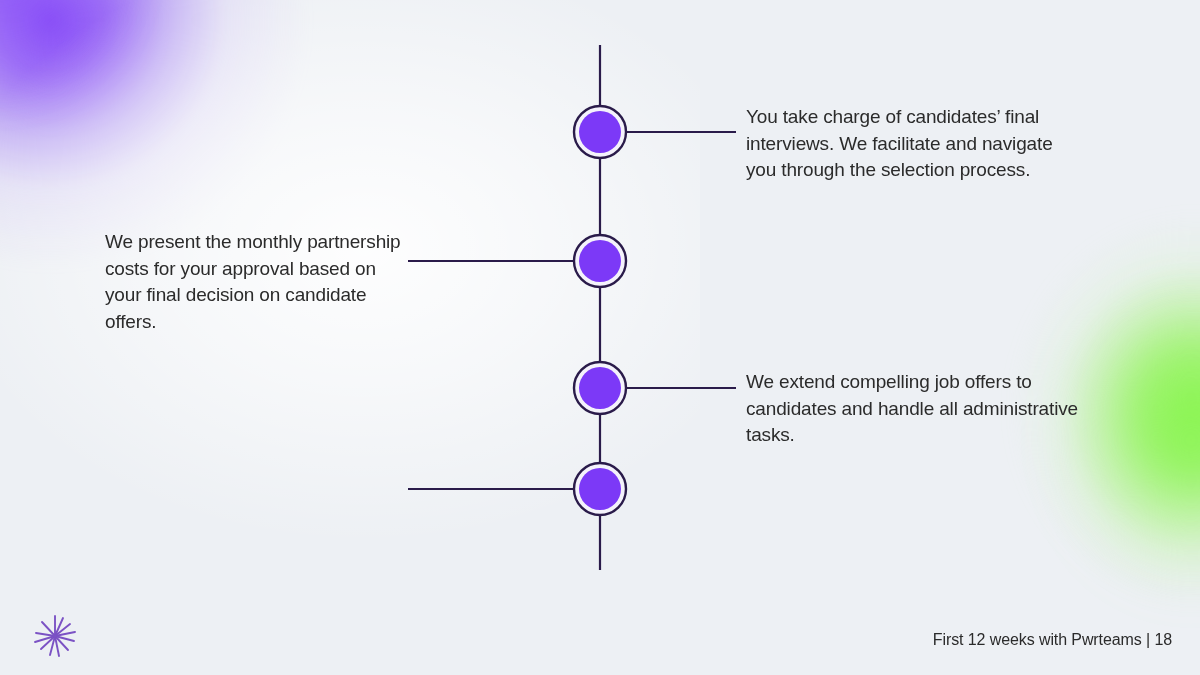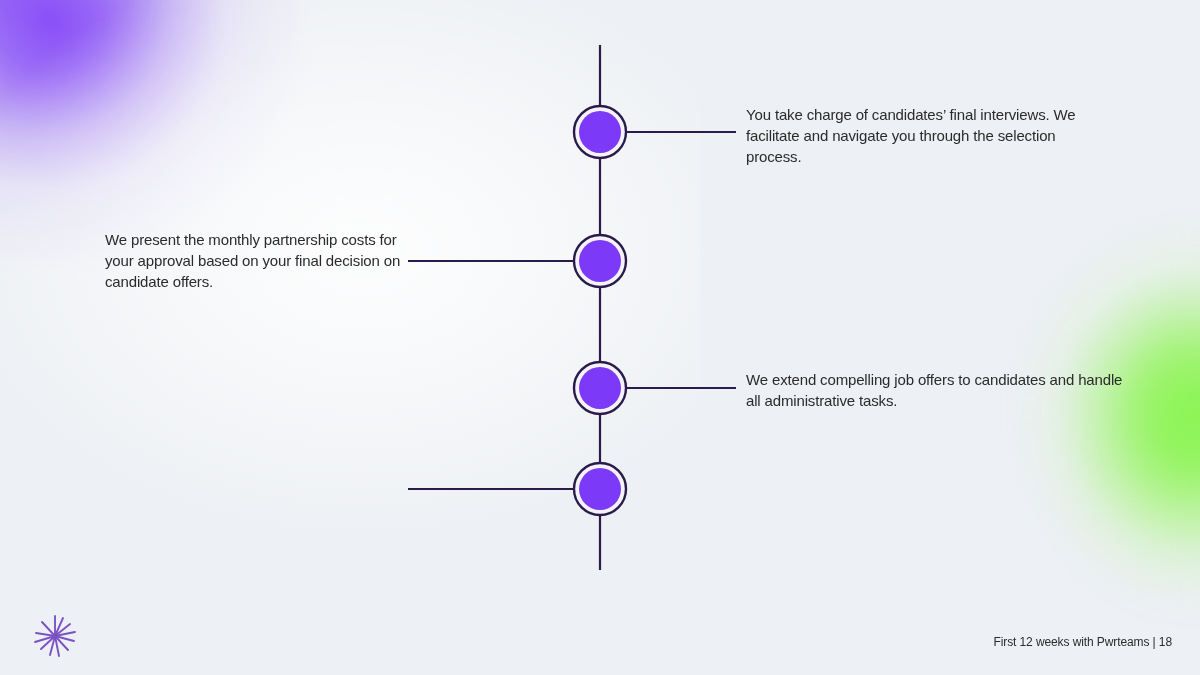--- a/index.html
+++ b/index.html
@@ -95,41 +95,41 @@
     position: absolute;
     left: 0; top: 0;
     width: 1200px;
     height: 675px;
   }
 
   
   .callout {
     position: absolute;
     color: #2b2b2b;
-    font-size: 15px;
+    font-size: 19px;
     line-height: 1.40;
     letter-spacing: -0.15px;
     font-weight: 400;
     white-space: pre-line;
   }
   .callout.right { text-align: left; }
   .callout.left  { text-align: left; }
 
   .c1 { left: 746px; top: 104px; width: 340px; }
   .c2 { left: 105px; top: 229px; width: 310px; }
   .c3 { left: 746px; top: 369px; width: 380px; }
   .c4 { left: 105px; top: 468px; width: 320px; }
 
   
   .footer-text {
     position: absolute;
     right: 28px;
     bottom: 26px;
     color: #2b2b2b;
-    font-size: 12px;
+    font-size: 16px;
     letter-spacing: -0.1px;
     white-space: nowrap;
   }
   .logo {
     position: absolute;
     left: 30px;
     bottom: 14px;
     width: 50px;
     height: 50px;
   }

